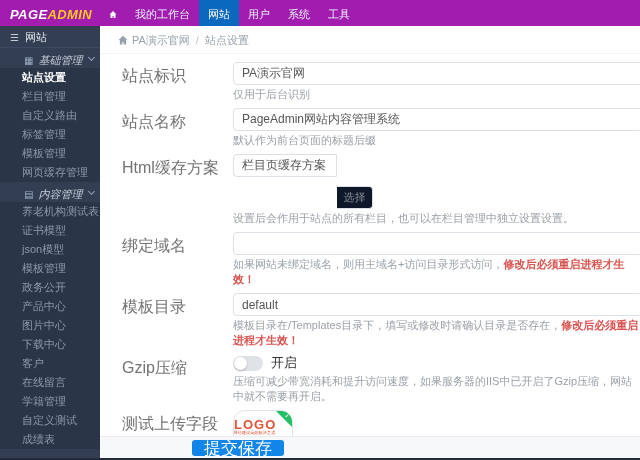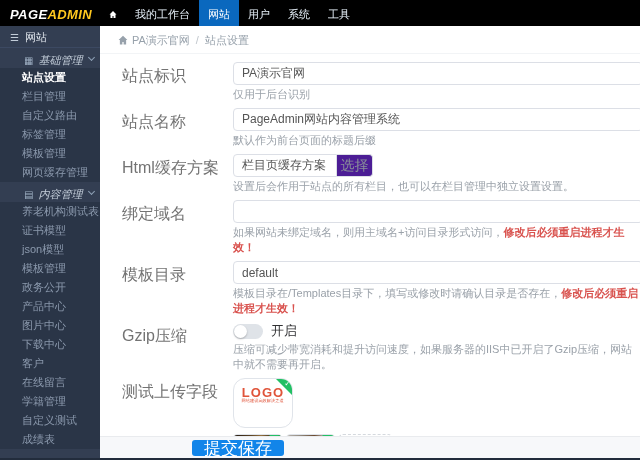--- a/index.html
+++ b/index.html
@@ -1,21 +1,21 @@
 <!DOCTYPE html>
 <html><head>
 <meta charset="utf-8">
 <style>
   * { margin:0; padding:0; box-sizing:border-box; }
   html,body { width:640px; height:460px; overflow:hidden; background:#fff;
     font-family:"Liberation Sans","DejaVu Sans",sans-serif; }
   .app { position:relative; width:640px; height:460px; overflow:hidden; background:#fff; }
 
   
-  .topbar { position:absolute; top:0; left:0; right:0; height:28px; background:#000000;
+  .topbar { position:absolute; top:0; left:0; right:0; height:28px; background:#a21caf;
     display:flex; align-items:stretch; }
   .logo { width:100px; display:flex; align-items:center; padding-left:10px;
     font-style:italic; font-weight:bold; font-size:13px; letter-spacing:.4px; cursor:pointer; }
   .logo .p1 { color:#fff; }
   .logo .p2 { color:#ffc81f; }
   .topnav { display:flex; align-items:stretch; }
   .topnav .nav-item { display:flex; align-items:center; padding:0 9px; color:#eaf4fd;
     font-size:11px; cursor:pointer; }
   .topnav .nav-item.active { background:#0a68be; color:#fff; }
   .home-ic { width:26px; justify-content:center; }
@@ -49,33 +49,33 @@
   .row { display:flex; margin-bottom:6px; }
   .flabel { width:133px; min-width:133px; padding-left:22px; padding-top:4px;
     font-size:16px; color:#737373; }
   .fctrl { flex:1; min-width:0; }
   .txt { display:block; width:calc(100% + 3px); height:23px; border:1px solid #dcdfe6;
     border-radius:4px; padding:0 8px; font-size:12px; color:#555;
     font-family:"Liberation Sans","DejaVu Sans",sans-serif; outline:none; background:#fff; }
   .igroup { display:flex; }
   .igroup .txt { width:104px; border-radius:4px 0 0 4px; }
   .igroup .ibtn { width:36px; height:23px; border:1px solid #dcdfe6; border-left:none;
-    border-radius:0 4px 4px 0; background:#4c1d95; color:#8a9099; font-size:14px; cursor:pointer; }
+    border-radius:0 4px 4px 0; background:#0f172a; color:#8a9099; font-size:11px; cursor:pointer;margin-top:32px; }
   .hint { margin-top:2px; font-size:11px; line-height:15px; color:#9aa1a9; }
   .hint .warn { color:#d9534f; font-weight:bold; }
 
   .toggle-row { display:flex; align-items:center; height:18px; }
   .switch { position:relative; width:30px; height:15px; border-radius:8px; background:#dfe3e8;
     cursor:pointer; }
   .switch .knob { position:absolute; left:1px; top:1px; width:13px; height:13px;
     border-radius:50%; background:#fff; box-shadow:0 1px 2px rgba(0,0,0,.25); }
   .toggle-label { margin-left:8px; font-size:13px; color:#303133; }
 
   .upload-card { position:relative; width:60px; height:50px; border:1px solid #e0e4ea;
-    border-radius:12px; overflow:hidden; text-align:center; padding-top:7px; cursor:pointer; }
+    border-radius:12px; overflow:hidden; padding-top:7px; cursor:pointer; }
   .logo-word { font-size:13px; font-weight:bold; color:#e0543a; letter-spacing:1px; line-height:13px; }
   .logo-tag { font-size:10px; color:#e0543a; transform:scale(.42); transform-origin:center top;
     width:240%; margin-left:-70%; white-space:nowrap; line-height:10px; }
   .corner { position:absolute; top:0; right:0; width:0; height:0;
     border-top:16px solid #22c064; border-left:16px solid transparent; }
   .corner-ck { position:absolute; top:0px; right:1px; color:#fff; font-size:8px; line-height:10px; }
   .corner.sm { border-top-width:12px; border-left-width:12px; }
 
   .banner-list { display:flex; gap:4px; }
   .photo-card { position:relative; width:49px; height:40px; border:1px solid #e0e4ea;

